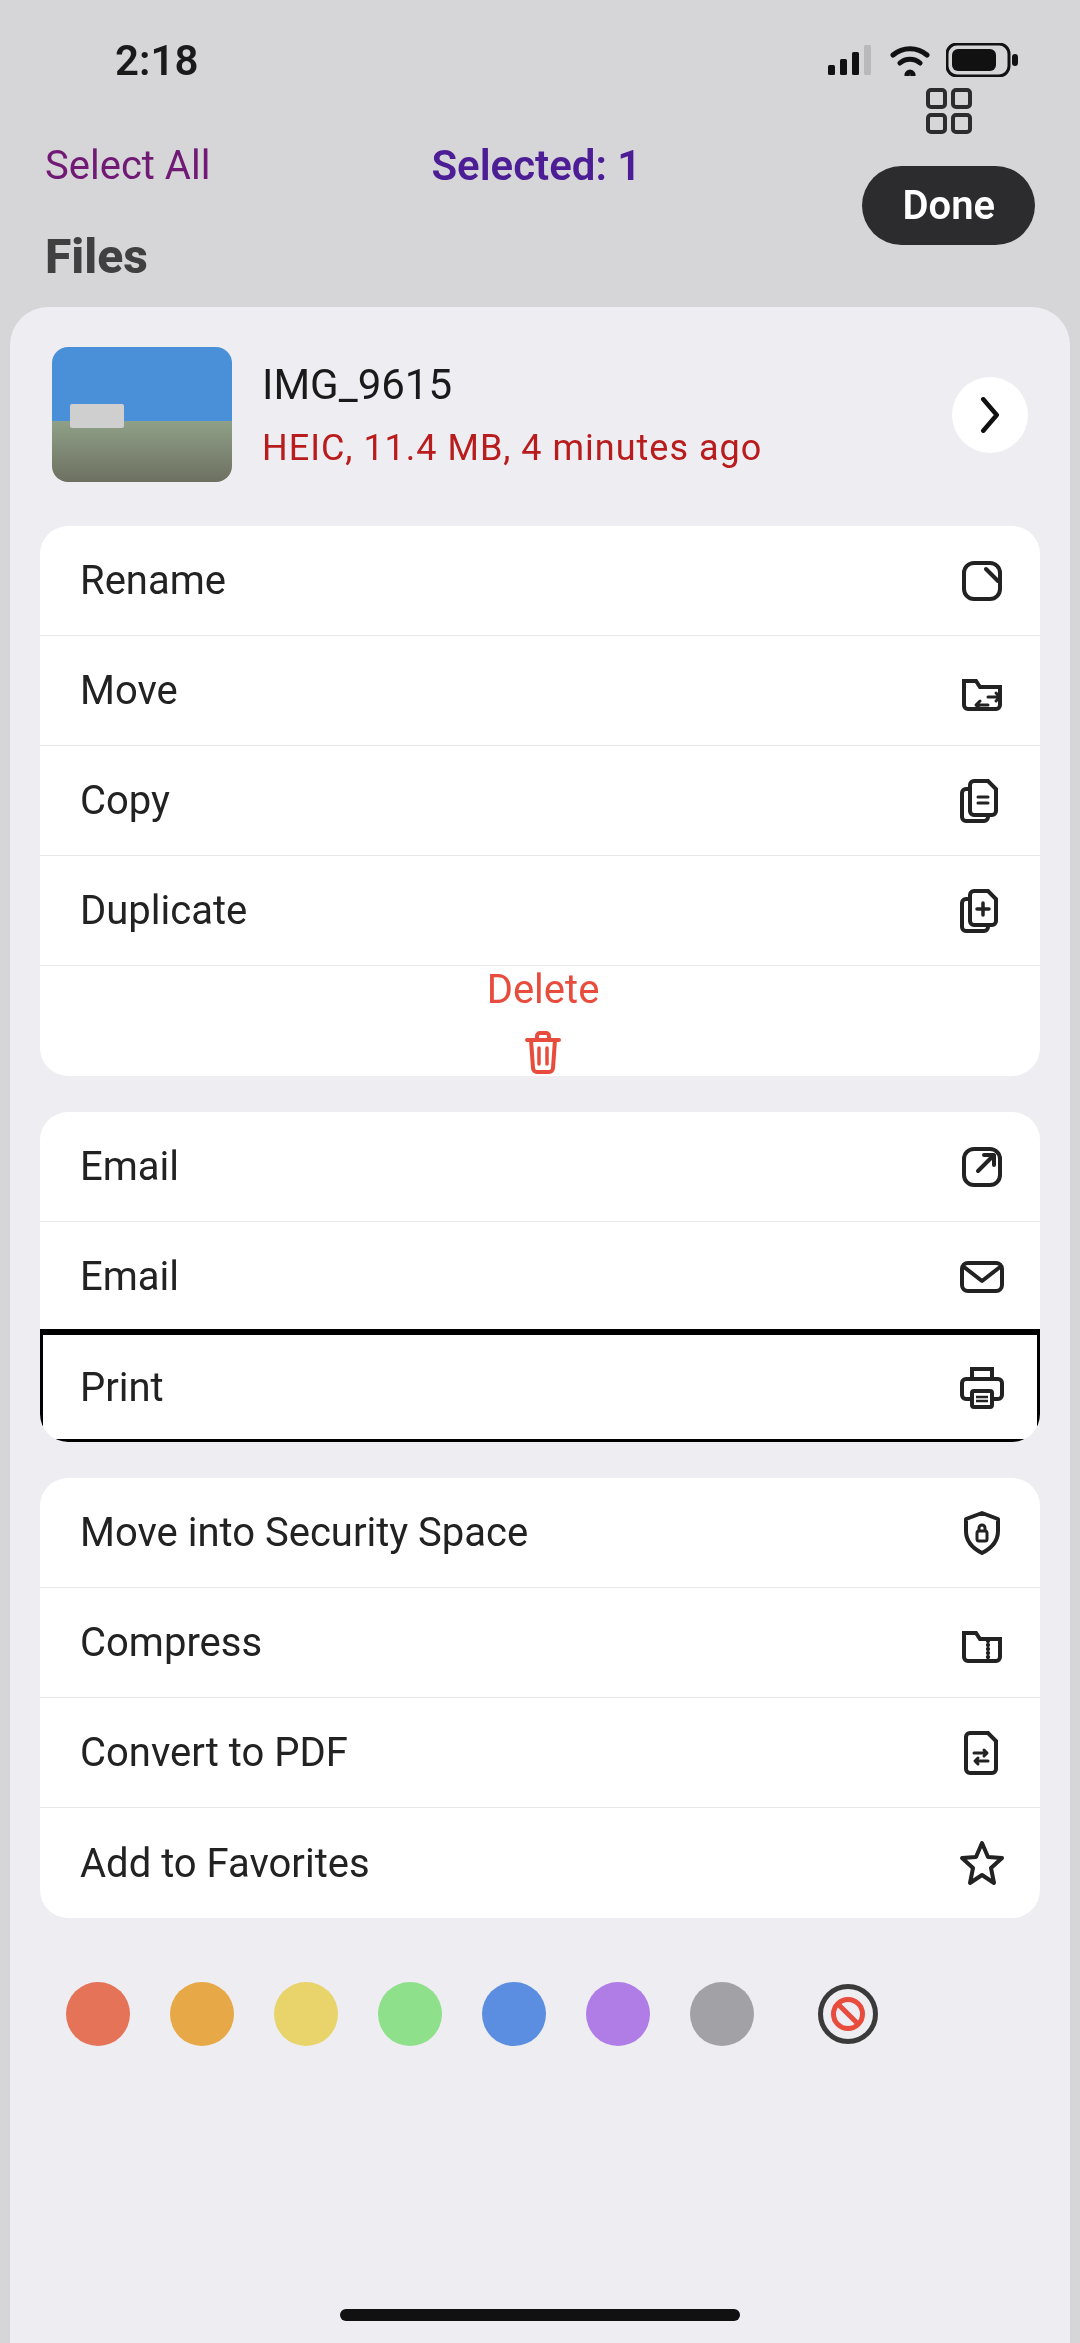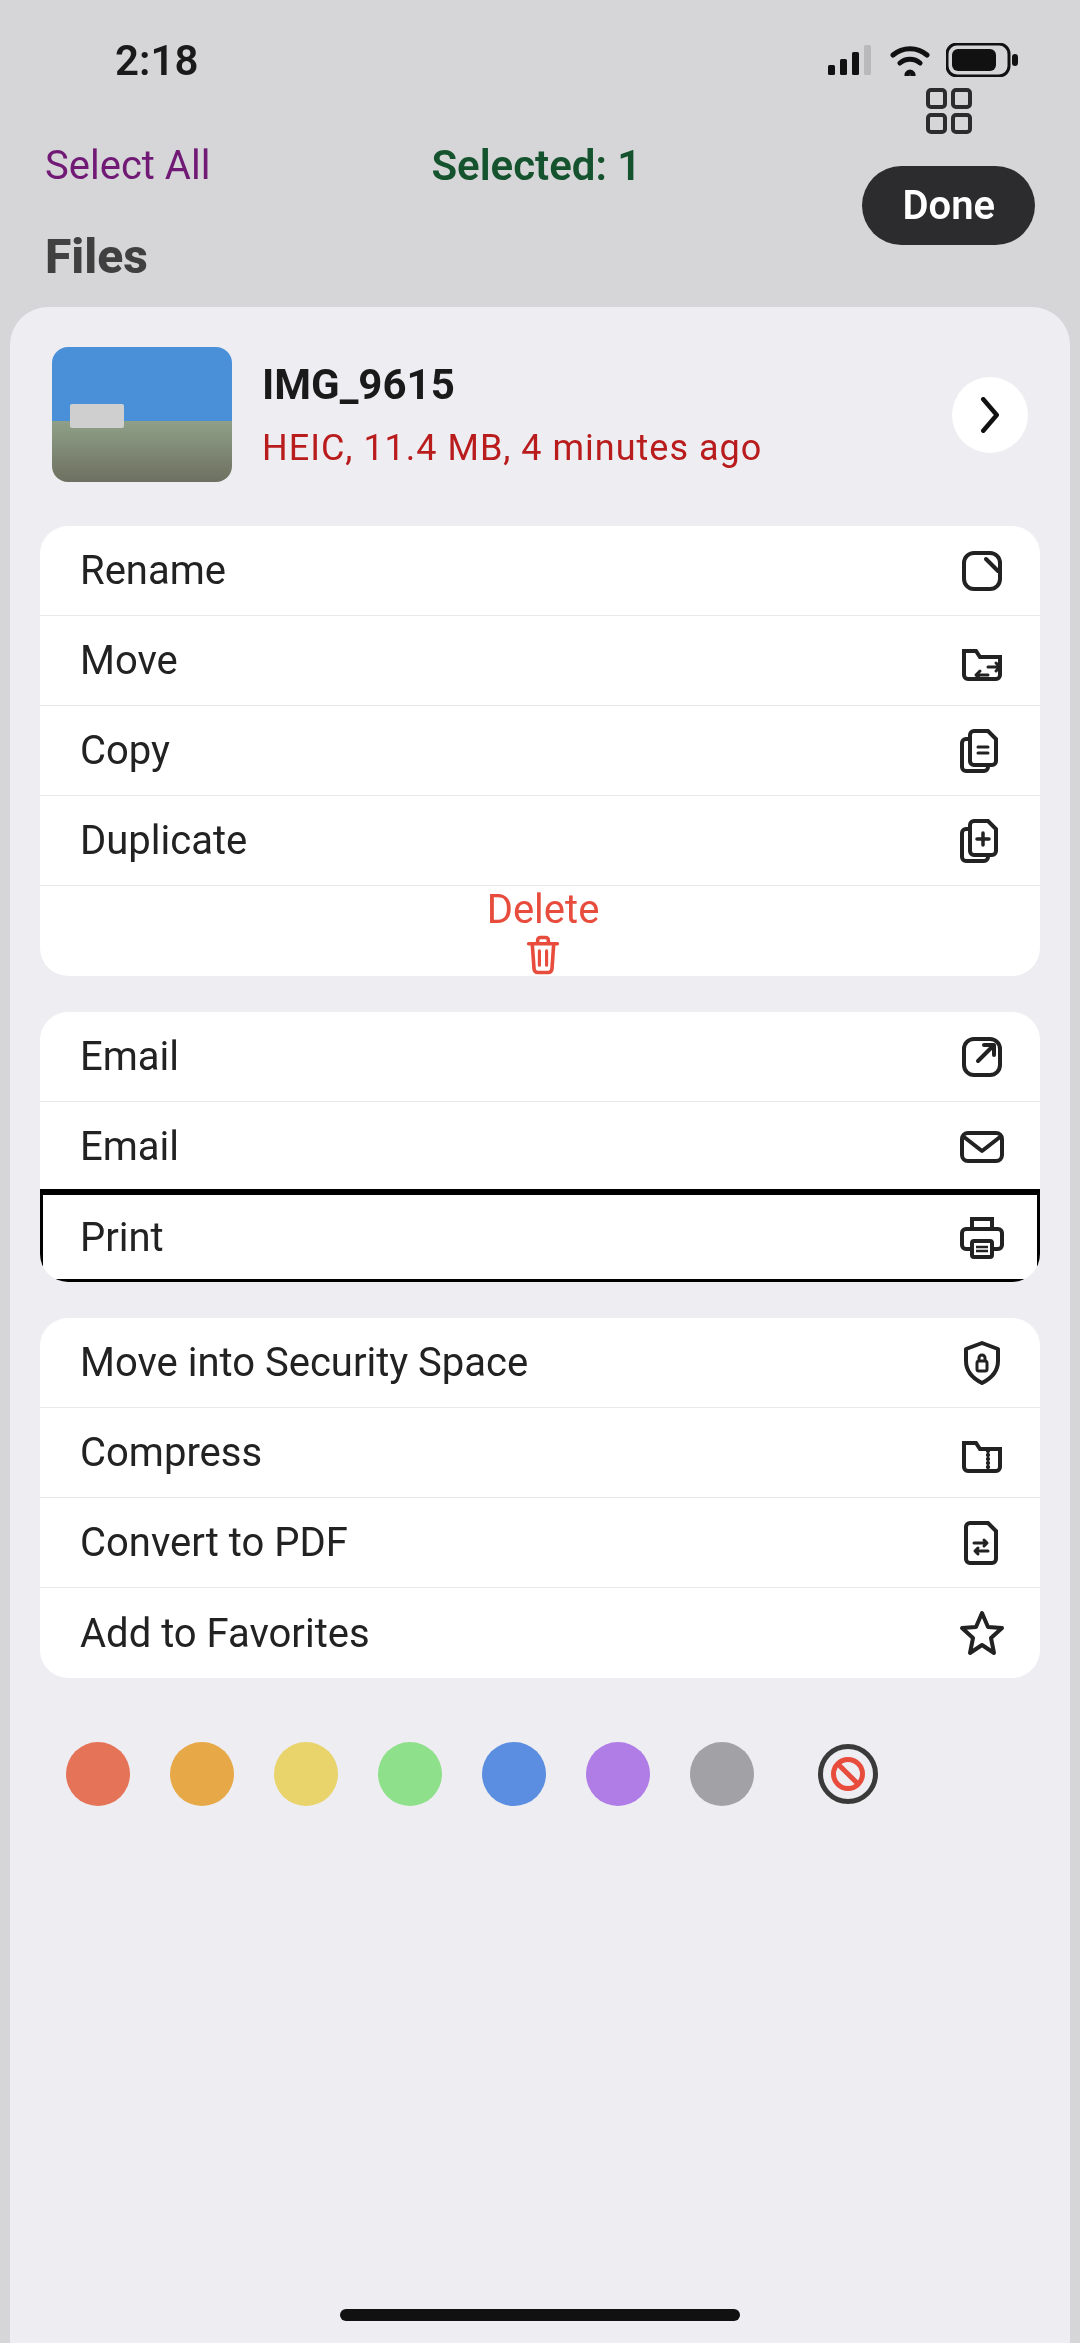--- a/index.html
+++ b/index.html
@@ -4,39 +4,39 @@
 <style>
   * { margin: 0; padding: 0; box-sizing: border-box; font-family: -apple-system, BlinkMacSystemFont, "Segoe UI", Roboto, sans-serif; }
   body { width: 1080px; height: 2343px; background: #d6d6d9; position: relative; overflow: hidden; }
 
   .status-bar { height: 120px; display: flex; justify-content: space-between; align-items: center; padding: 0 60px 0 115px; font-size: 42px; font-weight: 600; color: #1a1a1a; }
   .status-right { display: flex; align-items: center; gap: 14px; }
   .status-right svg { display: block; }
 
   .toolbar { height: 90px; display: flex; justify-content: space-between; align-items: center; padding: 0 45px; }
   .toolbar-left { font-size: 40px; font-weight: 400; color: #701a75; }
-  .toolbar-center { font-size: 42px; font-weight: 600; color: #14532d; }
+  .toolbar-center { font-size: 42px; font-weight: 600; color: #4c1d95; }
   .toolbar-right { display: flex; align-items: center; gap: 30px; flex-direction: column; }
   .grid-btn { width: 50px; height: 50px; display: flex; align-items: center; justify-content: center; }
   .done-btn { background: #2c2c2e; color: #fff; font-size: 40px; font-weight: 600; padding: 16px 40px; border-radius: 42px; }
 
   .files-header { font-size: 48px; font-weight: 800; color: #404040; padding: 18px 0 0 45px; }
 
   .sheet { position: absolute; top: 307px; left: 10px; right: 10px; bottom: 0; background: #eeedf2; border-radius: 38px 38px 0 0; padding: 0 16px; }
 
   .file-header { display: flex; align-items: center; padding: 40px 26px 30px 26px; gap: 30px; }
   .thumb { width: 180px; height: 135px; border-radius: 16px; background: linear-gradient(to bottom, #4a90d9 0%, #4a90d9 55%, #8fa088 55%, #6d7060 100%); position: relative; overflow: hidden; }
   .thumb::after { content:""; position:absolute; left:10%; bottom:40%; width:30%; height:18%; background:#cfcfcf; border-radius:2px; }
   .file-meta { flex: 1; }
-  .file-name { font-size: 42px; font-weight: 700; color: #1a1a1a; }
+  .file-name { font-size: 42px; font-weight: 400; color: #1a1a1a; }
   .file-details { font-size: 36px; color: #b91c1c; margin-top: 18px; letter-spacing: 1px; }
   .chev-btn { width: 76px; height: 76px; border-radius: 50%; background: #fff; display: flex; align-items: center; justify-content: center; }
 
   .menu-group { background: #fff; border-radius: 28px; margin: 14px 14px 36px 14px; overflow: hidden; }
-  .menu-item { height: 90px; display: flex; align-items: center; justify-content: space-between; padding: 0 34px 0 40px; border-bottom: 1px solid #e8e8ea; font-size: 40px; font-weight: 400; color: #222; }
+  .menu-item { height: 110px; display: flex; align-items: center; justify-content: space-between; padding: 0 34px 0 40px; border-bottom: 1px solid #e8e8ea; font-size: 40px; font-weight: 400; color: #222; }
   .menu-item:last-child { border-bottom: none; }
   .menu-item.danger { color: #e74c3c; flex-direction: column; }
   .menu-item.danger svg { stroke: #e74c3c; }
   .menu-item.highlight { outline: 6px solid #000; outline-offset: -3px; position: relative; z-index: 2; }
   .menu-icon { width: 48px; height: 48px; }
 
   .color-row { display: flex; align-items: center; gap: 40px; padding: 28px 40px 0 40px; margin-top: 8px; }
   .color-dot { width: 64px; height: 64px; border-radius: 50%; }
   .no-color { width: 60px; height: 60px; border-radius: 50%; border: 5px solid #3a3a3a; display: flex; align-items: center; justify-content: center; margin-left: 24px; }
   .no-color-inner { width: 34px; height: 34px; border-radius: 50%; border: 5px solid #e74c3c; position: relative; }

